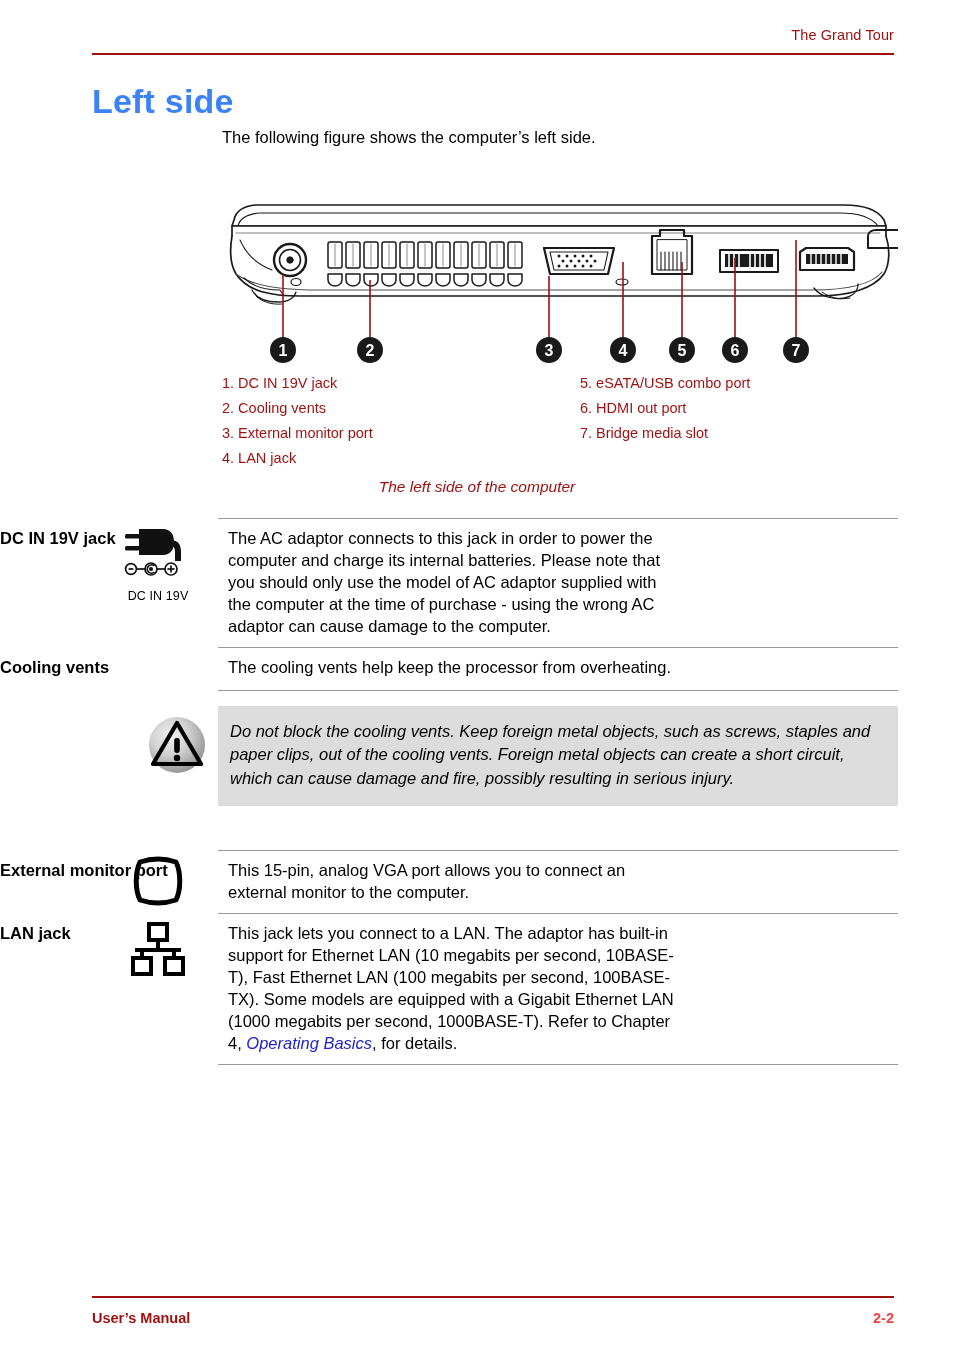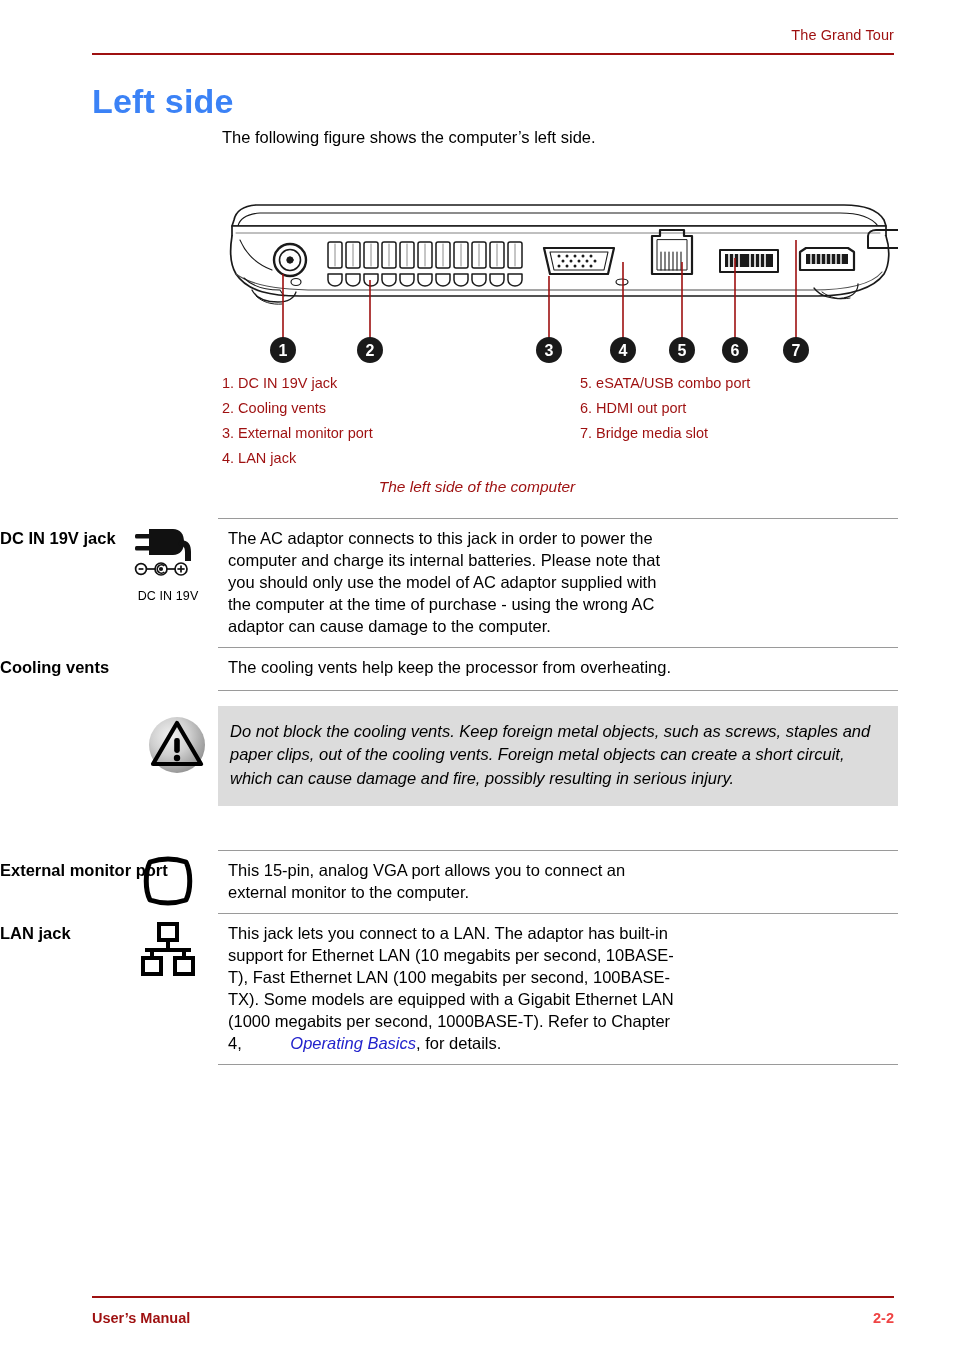--- a/index.html
+++ b/index.html
@@ -113,41 +113,40 @@
     height: 1px;
     background: #9a9a9a;
   }
   .rowinner {
     position: relative;
     display: flex;
     padding: 9px 0 10px 0;
   }
   .icon-cell {
     position: absolute;
-    left: 118px;
+    left: 108px;
     top: 8px;
     width: 100px;
     text-align: center;
   }
   .term {
     width: 228px;
     font-size: 16.5px;
     font-weight: bold;
     line-height: 23.5px;
     flex: none;
   }
   .desc {
     width: 448px;
     font-size: 16.5px;
     line-height: 22px;
   }
   .desc .linkish {
     color: #2222CC;
     font-style: italic;
-    margin-left: 44px;
   }
 
   
   .caution {
     position: relative;
     margin-top: 16px;
   }
   .caution-box {
     position: absolute;
     left: 218px;

